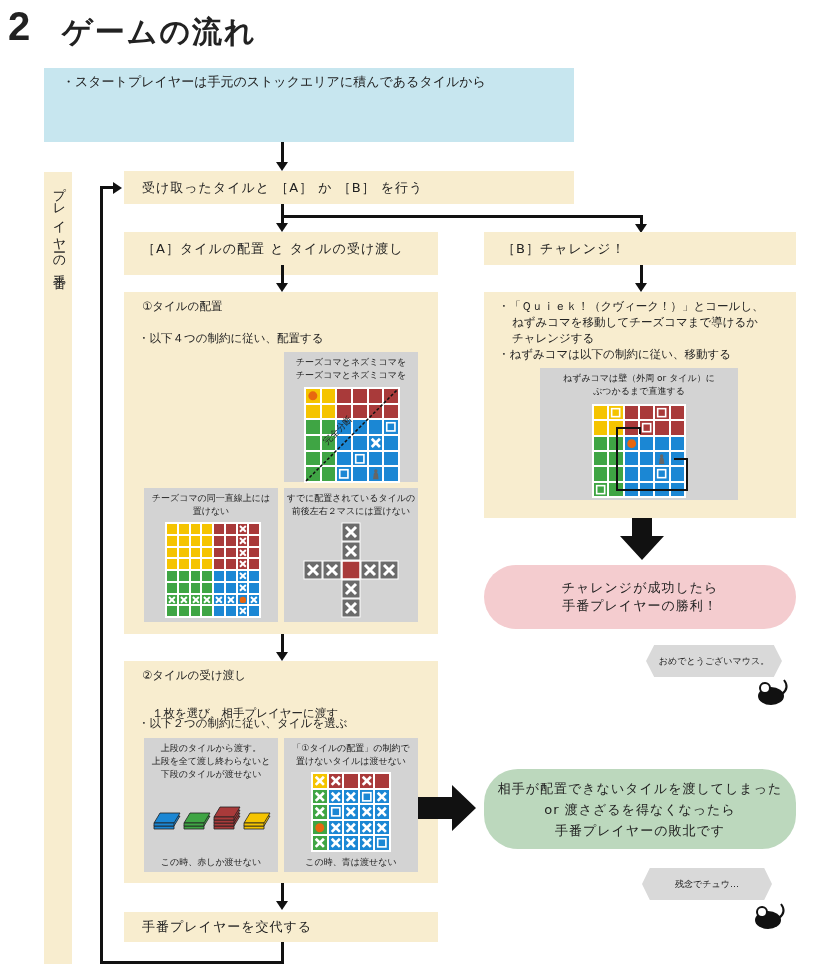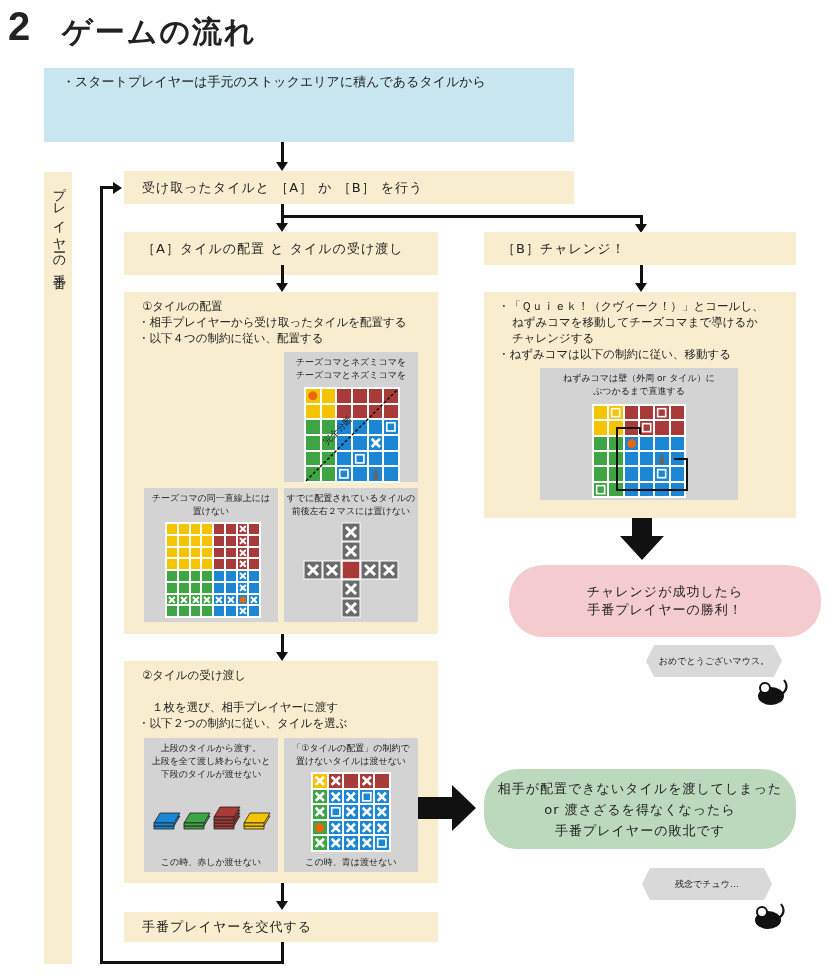--- a/index.html
+++ b/index.html
@@ -60,21 +60,20 @@
 <div class="abs beige bar" style="left:124px;top:232px;width:314px;height:43px">［A］タイルの配置 と タイルの受け渡し</div>
 <div class="abs beige bar" style="left:484px;top:232px;width:312px;height:33px">［B］チャレンジ！</div>
 
 <div class="line" style="left:281px;top:265px;width:3px;height:20px"></div>
 <div class="arrow-down" style="left:276px;top:283px"></div>
 <div class="line" style="left:640px;top:265px;width:3px;height:20px"></div>
 <div class="arrow-down" style="left:635px;top:283px"></div>
 
 <div class="abs beige" style="left:124px;top:292px;width:314px;height:342px">
   <div class="abs boxtxt" style="left:18px;top:6px">①タイルの配置</div>
-  <div class="abs boxtxt" style="left:14px;top:22px">・相手プレイヤーから受け取ったタイルを配置する</div>
   <div class="abs boxtxt" style="left:14px;top:38px">・以下４つの制約に従い、配置する</div>
 
 
   <div class="abs panel" style="left:160px;top:60px;width:134px;height:130px">
     <div class="ptitle">
         <div>チーズコマとネズミコマを</div>
         <div>チーズコマとネズミコマを</div>
       </div>
     <div class="grid" id="g-separation" style="left: 20px; top: 35px; width: 96px; height: 96px; grid-template-columns: repeat(6, 1fr); grid-template-rows: repeat(6, 1fr); gap: 2px; padding: 2px; box-sizing: border-box;">
         <div class="cell" style="background: rgb(245, 196, 0);">
@@ -319,21 +318,21 @@
         <rect x="44" y="39" width="18" height="18" fill="#a93a3a" stroke="#fff" stroke-width="1.5"></rect>
       </svg>
   </div>
 </div>
 
 <div class="line" style="left:281px;top:634px;width:3px;height:20px"></div>
 <div class="arrow-down" style="left:276px;top:652px"></div>
 
 <div class="abs beige" style="left:124px;top:661px;width:314px;height:222px">
   <div class="abs boxtxt" style="left:18px;top:6px">②タイルの受け渡し</div>
-  <div class="abs boxtxt" style="left:28px;top:38px">１枚を選び、相手プレイヤーに渡す</div>
+  <div class="abs boxtxt" style="left:28px;top:44px">１枚を選び、相手プレイヤーに渡す</div>
   <div class="abs boxtxt" style="left:14px;top:54px">・以下２つの制約に従い、タイルを選ぶ</div>
 
   <div class="abs panel" style="left:20px;top:77px;width:134px;height:134px">
     <div class="ptitle">
         <div>上段のタイルから渡す。</div>
         <div>上段を全て渡し終わらないと</div>
         <div>下段のタイルが渡せない</div>
       </div>
     <svg class="abs" style="left:6px;top:60px" width="124" height="40" id="stacks-svg">
         <path d="M10 18 L30 18 L24 28 L4 28 Z" fill="#1b87d4" stroke="#222" stroke-width="0.8"></path>
@@ -573,21 +572,21 @@
     <svg class="abs" style="left:52px;top:36px" width="100" height="94">
       <polyline points="82,55 95,55 95,86 25,86 25,24 48,24 48,30" fill="none" stroke="#111" stroke-width="2"></polyline>
     </svg>
   </div>
 </div>
 
 <svg class="abs" style="left:620px;top:518px" width="44" height="42">
   <path d="M12 0 h20 v18 h12 l-22 24 l-22 -24 h12z" fill="#111"></path>
 </svg>
 
-<div class="abs pill" style="left:509px;top:565px;width:312px;height:72px;background:#f4cccf">
+<div class="abs pill" style="left:484px;top:565px;width:312px;height:64px;background:#f4cccf">
   <div>チャレンジが成功したら</div>
   <div>手番プレイヤーの勝利！</div>
 </div>
 <div class="abs bubble" style="left:646px;top:645px;width:136px;height:32px;line-height:32px">おめでとうございマウス。</div>
 <svg class="abs" style="left:755px;top:676px" width="36" height="32">
   <ellipse cx="16" cy="20" rx="13" ry="9" fill="#111"></ellipse>
     <circle cx="10" cy="12" r="5" fill="#fff" stroke="#111" stroke-width="2"></circle>
   <path d="M27 18 q8 -6 2 -14" stroke="#111" stroke-width="2" fill="none"></path>
 </svg>
 

